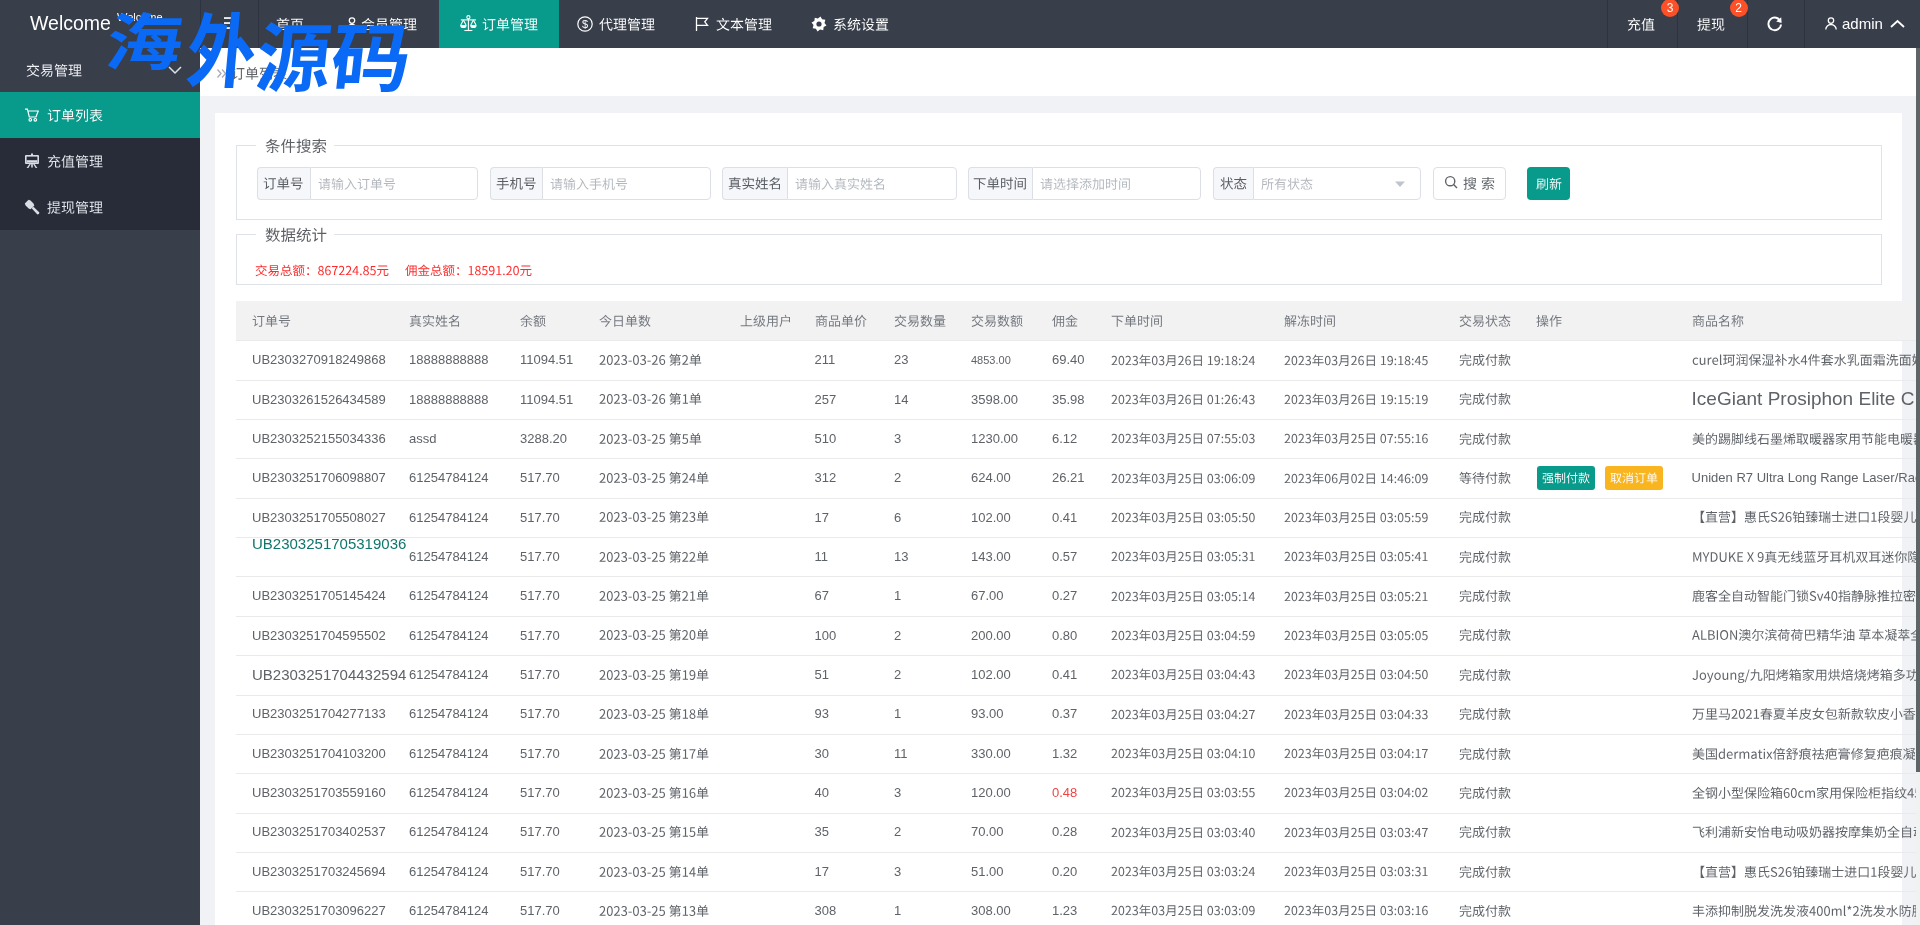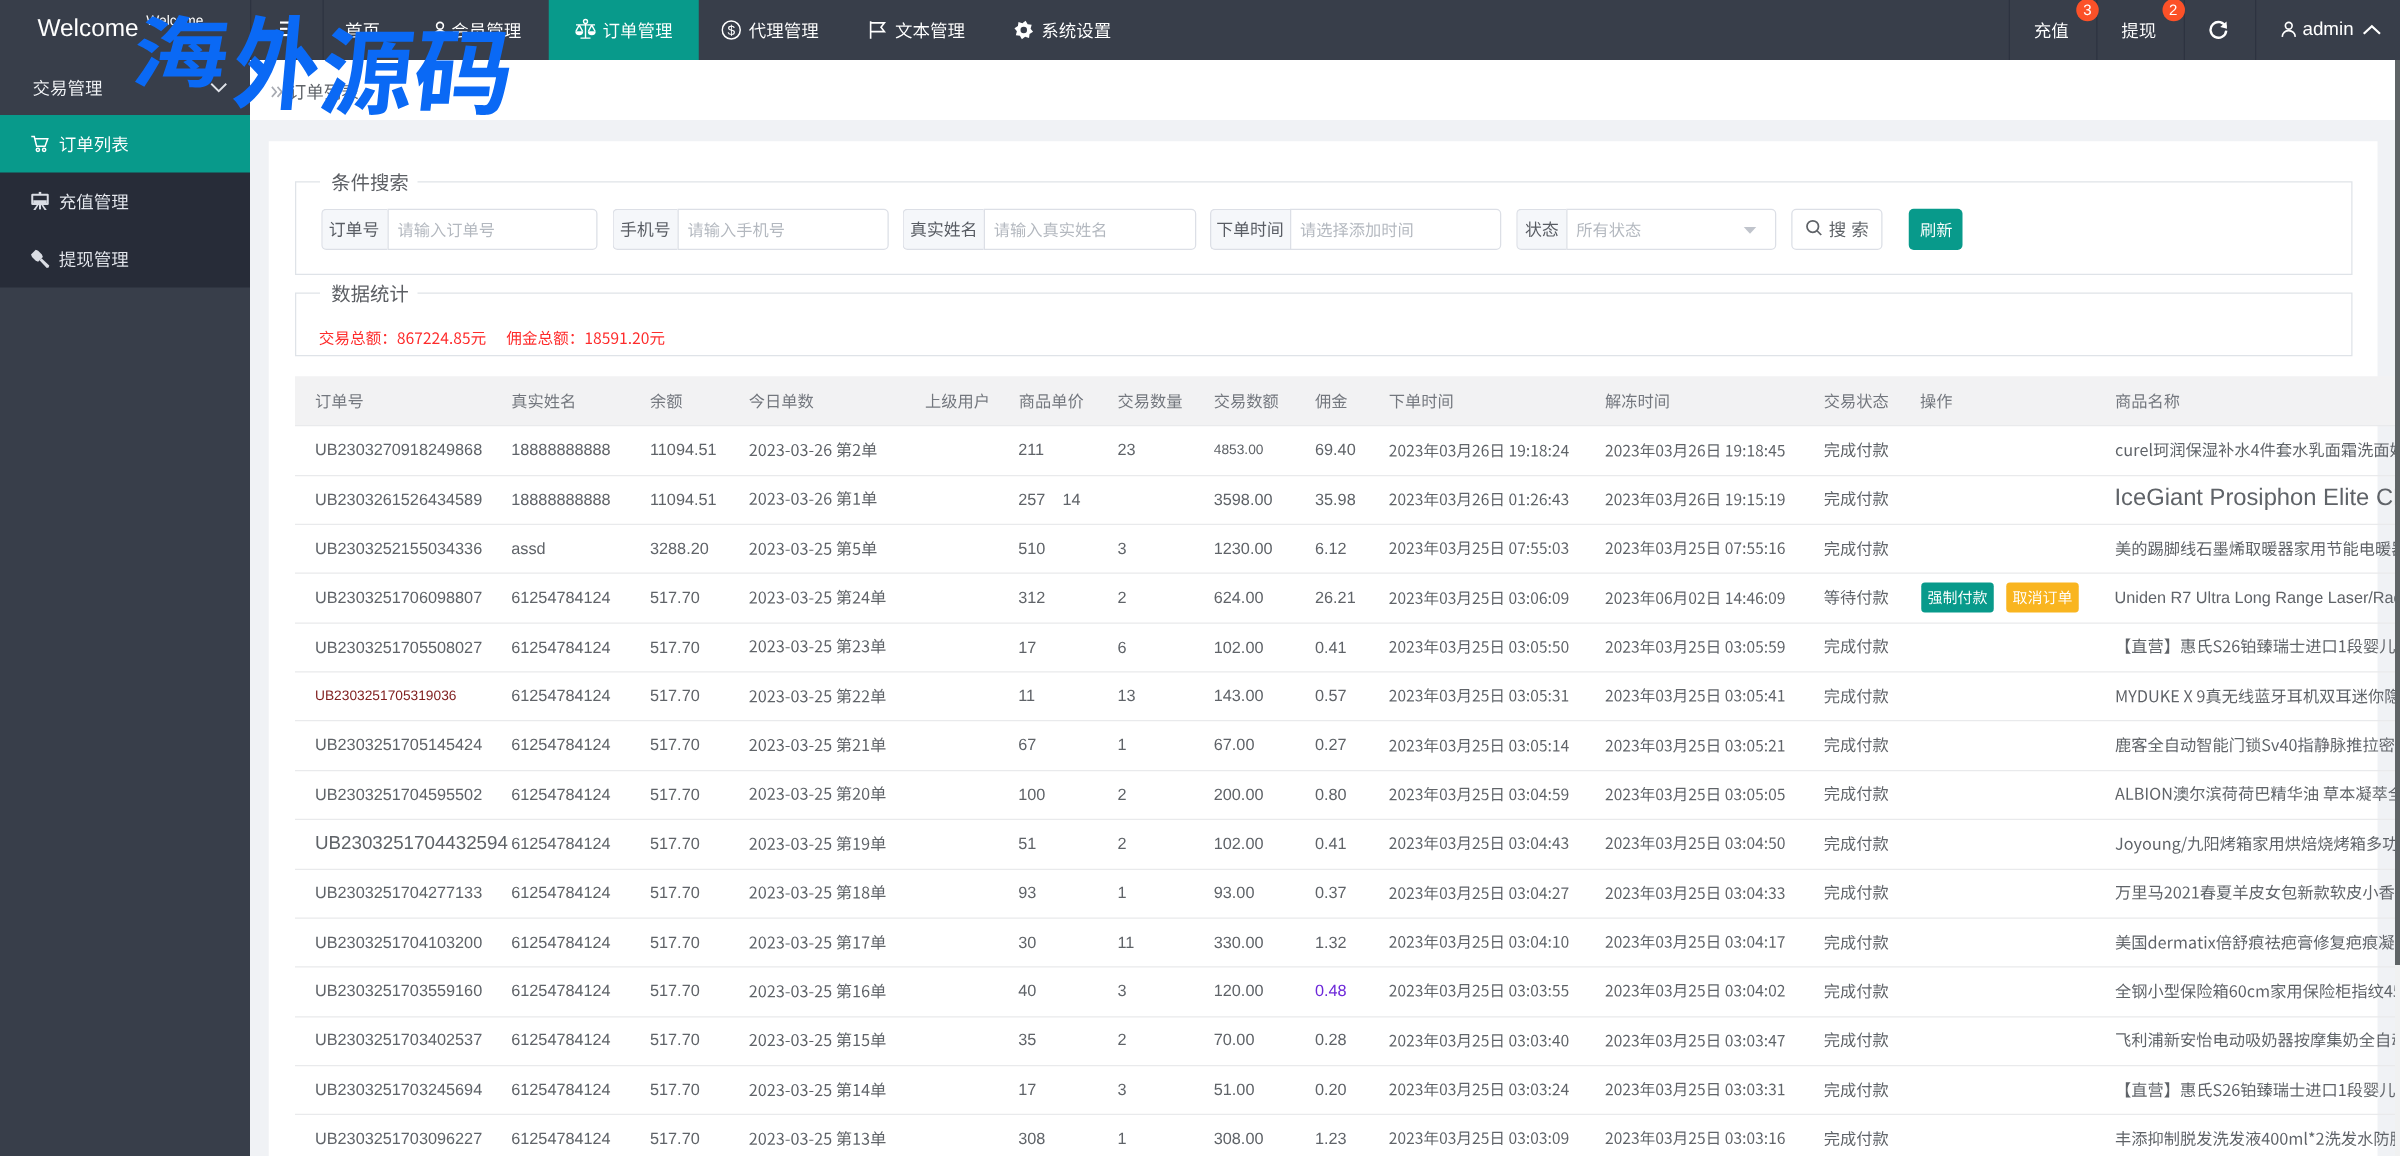--- a/index.html
+++ b/index.html
@@ -923,21 +923,21 @@
       <use href="#g89" x="3122"></use>
       <use href="#g90" x="3677"></use>
       <use href="#g63" x="4024"></use>
       <use href="#g61" x="4579"></use>
       <use href="#g92" x="5358"></use>
       <use href="#g70" x="6358"></use>
       <use href="#g7" x="6913"></use>
     </g>
   </svg>
 <div class="tx" style="left:814.5px;top:389.6px;font-size:13px;line-height:20px;color:#5f6368">257</div>
-<div class="tx" style="left:850px;top:389.6px;font-size:13px;line-height:20px;color:#5f6368">14</div>
+<div class="tx" style="left:894px;top:389.6px;font-size:13px;line-height:20px;color:#5f6368">14</div>
 <div class="tx" style="left:971px;top:389.6px;font-size:13px;line-height:20px;color:#5f6368">3598.00</div>
 <div class="tx" style="left:1052px;top:389.6px;font-size:13px;line-height:20px;color:#5f6368">35.98</div>
 <svg class="s" style="left:1110.7px;top:389.8px" width="147" height="19">
     <g fill="#5f6368" transform="translate(0,14.12) scale(0.01250)">
       <use href="#g63"></use>
       <use href="#g72" x="555"></use>
       <use href="#g63" x="1110"></use>
       <use href="#g89" x="1665"></use>
       <use href="#g93" x="2220"></use>
       <use href="#g72" x="3220"></use>
@@ -1294,21 +1294,21 @@
         <use href="#g70" x="13706"></use>
         <use href="#g153" x="14261"></use>
         <use href="#g154" x="15261"></use>
         <use href="#g155" x="16261"></use>
         <use href="#g156" x="17261"></use>
         <use href="#g157" x="18261"></use>
         <use href="#g116" x="19261"></use>
       </g>
     </svg>
   </div>
-<div class="tx" style="left:252px;top:547.0px;font-size:11px;line-height:20px;color:#7f1d1d">UB2303251705319036</div>
+<div class="tx" style="left:252px;top:534px;font-size:15px;line-height:20px;color:#0f766e">UB2303251705319036</div>
 <div class="tx" style="left:409px;top:547.0px;font-size:13px;line-height:20px;color:#5f6368">61254784124</div>
 <div class="tx" style="left:520px;top:547.0px;font-size:13px;line-height:20px;color:#5f6368">517.70</div>
 <svg class="s" style="left:599.0px;top:546.7px" width="113" height="20">
     <g fill="#5f6368" transform="translate(0,14.81) scale(0.01300)">
       <use href="#g63"></use>
       <use href="#g72" x="555"></use>
       <use href="#g63" x="1110"></use>
       <use href="#g89" x="1665"></use>
       <use href="#g90" x="2220"></use>
       <use href="#g72" x="2567"></use>
@@ -1963,21 +1963,21 @@
       <use href="#g66" x="4579"></use>
       <use href="#g92" x="5358"></use>
       <use href="#g70" x="6358"></use>
       <use href="#g61" x="6913"></use>
       <use href="#g7" x="7468"></use>
     </g>
   </svg>
 <div class="tx" style="left:814.5px;top:783.1px;font-size:13px;line-height:20px;color:#5f6368">40</div>
 <div class="tx" style="left:894px;top:783.1px;font-size:13px;line-height:20px;color:#5f6368">3</div>
 <div class="tx" style="left:971px;top:783.1px;font-size:13px;line-height:20px;color:#5f6368">120.00</div>
-<div class="tx" style="left:1052px;top:783.1px;font-size:13px;line-height:20px;color:#6d28d9">0.48</div>
+<div class="tx" style="left:1052px;top:783.1px;font-size:13px;line-height:20px;color:#ef4444">0.48</div>
 <svg class="s" style="left:1110.7px;top:783.3px" width="147" height="19">
     <g fill="#5f6368" transform="translate(0,14.12) scale(0.01250)">
       <use href="#g63"></use>
       <use href="#g72" x="555"></use>
       <use href="#g63" x="1110"></use>
       <use href="#g89" x="1665"></use>
       <use href="#g93" x="2220"></use>
       <use href="#g72" x="3220"></use>
       <use href="#g89" x="3775"></use>
       <use href="#g94" x="4330"></use>

